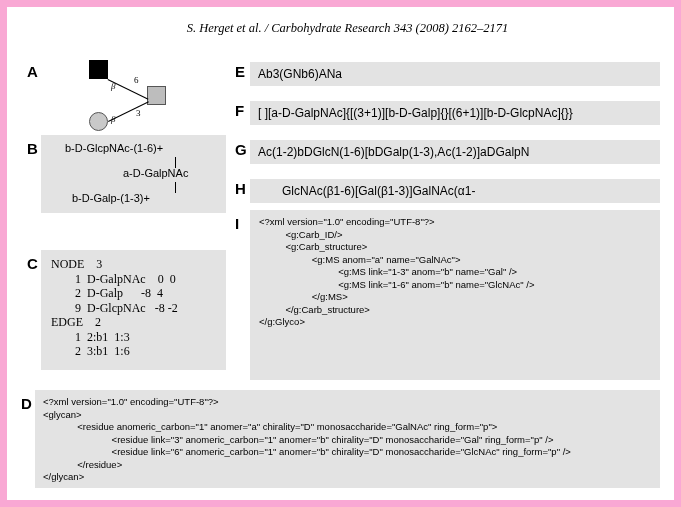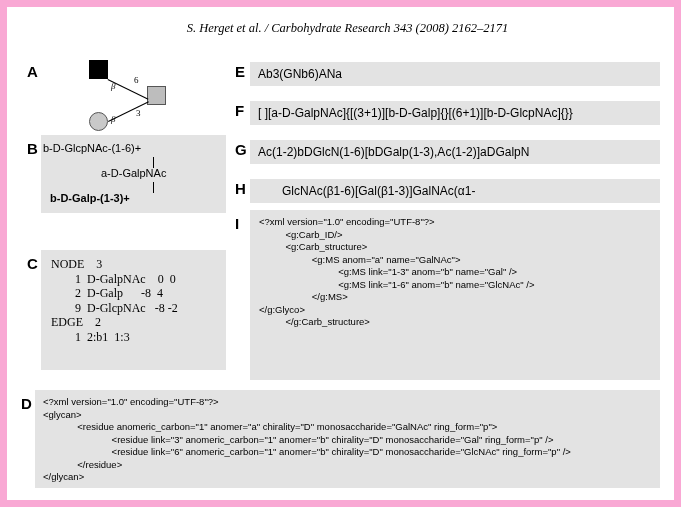--- a/index.html
+++ b/index.html
@@ -175,37 +175,38 @@
     <div class="lnk" style="left:41px; top:64px; width:45px; transform:rotate(-26deg);"></div>
 
     <div class="lbl it" style="left:44px; top:24px;">β</div>
     <div class="lbl" style="left:67px; top:18px;">6</div>
     <div class="lbl it" style="left:44px; top:57px;">β</div>
     <div class="lbl" style="left:69px; top:51px;">3</div>
   </div>
 
   <div class="panel-letter" style="left:20px; top:133px;">B</div>
   <div class="grey-box" id="panelB-box"></div>
-  <div style="position:absolute; left:26px; top:128px; width:185px; height:60px;">
+  <div style="position:absolute; left:48px; top:128px; width:185px; height:60px;">
     <div class="b-line" style="left:10px; top:7px;">b-D-GlcpNAc-(1-6)+</div>
     <div class="vbar" style="left:120px; top:22px; height:11px;"></div>
     <div class="b-line" style="left:68px; top:32px;">a-D-GalpNAc</div>
     <div class="vbar" style="left:120px; top:47px; height:11px;"></div>
-    <div class="b-line" style="left:17px; top:57px;font-weight:bold;">b-D-Galp-(1-3)+</div>
+    <div class="b-line" style="left:17px; top:57px;">b-D-Galp-(1-3)+</div>
   </div>
 
   <div class="panel-letter" style="left:20px; top:248px;">C</div>
   <div class="grey-box" id="panelC-box"></div>
   <div id="panelC-text">
     <div class="c-line">NODE    3</div>
     <div class="c-line">        1  D-GalpNAc    0  0</div>
     <div class="c-line">        2  D-Galp      -8  4</div>
     <div class="c-line">        9  D-GlcpNAc   -8 -2</div>
     <div class="c-line">EDGE    2</div>
     <div class="c-line">        1  2:b1  1:3</div>
+    <div class="c-line">        2  3:b1  1:6</div>
   </div>
 
   <div class="panel-letter" style="left:14px; top:388px;">D</div>
   <div class="grey-box" id="panelD-box"></div>
   <div id="panelD-text">
     <div class="mono-line">&lt;?xml version="1.0" encoding="UTF-8"?&gt;</div>
     <div class="mono-line">&lt;glycan&gt;</div>
     <div class="mono-line">             &lt;residue anomeric_carbon="1" anomer="a" chirality="D" monosaccharide="GalNAc" ring_form="p"&gt;</div>
     <div class="mono-line">                          &lt;residue link="3" anomeric_carbon="1" anomer="b" chirality="D" monosaccharide="Gal" ring_form="p" /&gt;</div>
     <div class="mono-line">                          &lt;residue link="6" anomeric_carbon="1" anomer="b" chirality="D" monosaccharide="GlcNAc" ring_form="p" /&gt;</div>
@@ -232,17 +233,17 @@
   <div class="panel-letter" style="left:228px; top:208px;">I</div>
   <div class="grey-box" id="panelI-box"></div>
   <div id="panelI-text">
     <div class="mono-line">&lt;?xml version="1.0" encoding="UTF-8"?&gt;</div>
     <div class="mono-line">          &lt;g:Carb_ID/&gt;</div>
     <div class="mono-line">          &lt;g:Carb_structure&gt;</div>
     <div class="mono-line">                    &lt;g:MS anom="a" name="GalNAc"&gt;</div>
     <div class="mono-line">                              &lt;g:MS link="1-3" anom="b" name="Gal" /&gt;</div>
     <div class="mono-line">                              &lt;g:MS link="1-6" anom="b" name="GlcNAc" /&gt;</div>
     <div class="mono-line">                    &lt;/g:MS&gt;</div>
+    <div class="mono-line">          &lt;/g:Carb_structure&gt;</div>
     <div class="mono-line">&lt;/g:Glyco&gt;</div>
-    <div class="mono-line">          &lt;/g:Carb_structure&gt;</div>
   </div>
 
 </div>
 
 </body></html>

